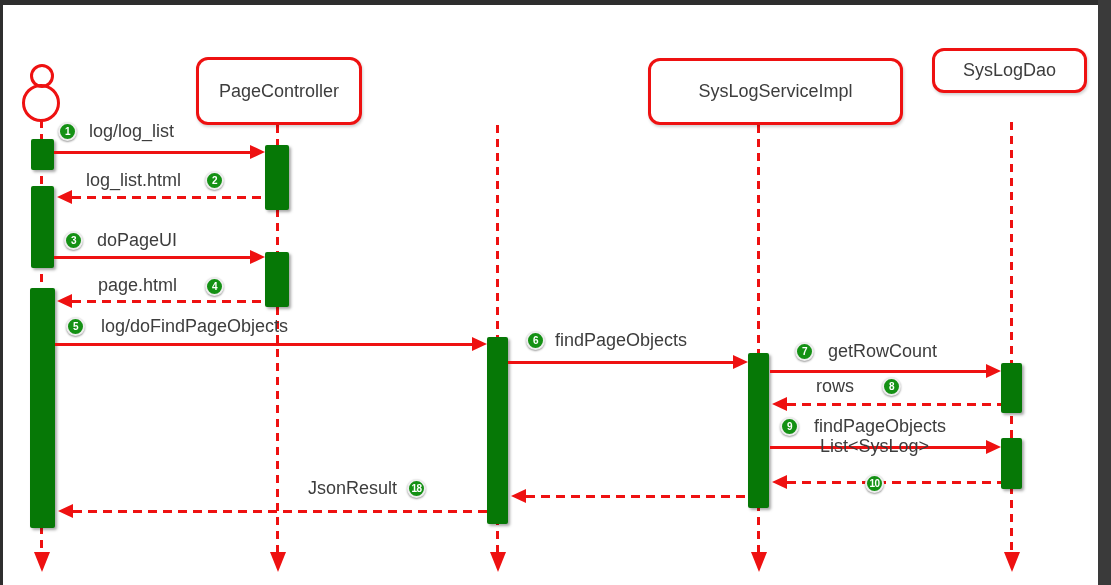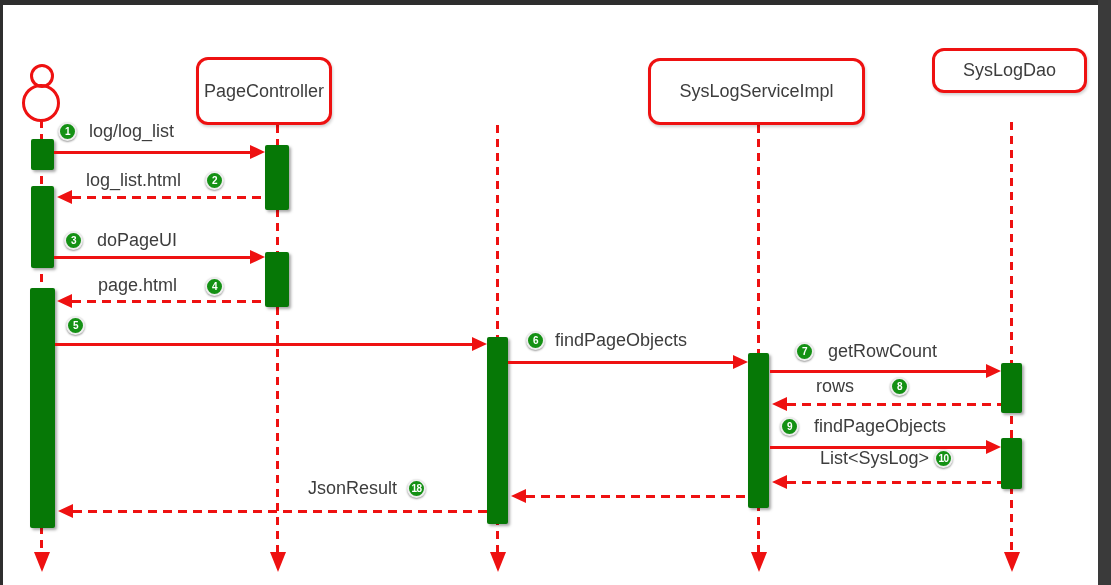--- a/index.html
+++ b/index.html
@@ -63,24 +63,24 @@
 
 <div id="stage">
 
   <div class="frame-top"></div>
   <div class="frame-left"></div>
   <div class="frame-right"></div>
 
   <div class="circ" style="left:30px;top:64px;width:24px;height:24px;"></div>
   <div class="circ" style="left:22px;top:84px;width:38px;height:38px;"></div>
 
-  <div class="pbox" style="left:196px;top:57px;width:136px;height:68px;">
+  <div class="pbox" style="left:196px;top:57px;width:166px;height:68px;">
     <span>PageController</span>
   </div>
-  <div class="pbox" style="left:648px;top:58px;width:217px;height:67px;">
+  <div class="pbox" style="left:648px;top:58px;width:255px;height:67px;">
     <span>SysLogServiceImpl</span>
   </div>
   <div class="pbox" style="left:932px;top:48px;width:155px;height:45px;">
     <span>SysLogDao</span>
   </div>
 
   <div class="lifeline" style="left:40px;top:120px;height:432px;"></div>
   <div class="lifeline" style="left:276px;top:125px;height:427px;"></div>
   <div class="lifeline" style="left:496px;top:125px;height:427px;"></div>
   <div class="lifeline" style="left:757px;top:125px;height:427px;"></div>
@@ -126,38 +126,39 @@
   <div class="msg-label" style="left:64px;top:230px;gap:14px;">
     <span class="badge">3</span>
     <span>doPageUI</span>
   </div>
   <div class="msg-label" style="left:98px;top:275px;gap:28px;align-items:flex-end;">
     <span>page.html</span>
     <span class="badge">4</span>
   </div>
   <div class="msg-label" style="left:66px;top:316px;gap:16px;">
     <span class="badge">5</span>
+    <span>log/doFindPageObjects</span>
   </div>
   <div class="msg-label" style="left:526px;top:330px;gap:10px;">
     <span class="badge">6</span>
     <span>findPageObjects</span>
   </div>
   <div class="msg-label" style="left:795px;top:341px;gap:14px;">
     <span class="badge">7</span>
     <span>getRowCount</span>
   </div>
-  <div class="msg-label" style="left:816px;top:376px;gap:36px;">
+  <div class="msg-label" style="left:816px;top:376px;gap:28px;">
     <span>rows</span>
     <span class="badge">8</span>
   </div>
   <div class="msg-label" style="left:780px;top:416px;gap:15px;">
     <span class="badge">9</span>
     <span>findPageObjects</span>
   </div>
-  <div class="msg-label" style="left:820px;top:448px;gap:5px;">
+  <div class="msg-label" style="left:820px;top:436px;gap:17px;flex-direction:column;">
     <span>List&lt;SysLog&gt;</span>
     <span class="badge">10</span>
   </div>
   <div class="msg-label" style="left:308px;top:478px;gap:10px;align-items:center;">
     <span>JsonResult</span>
     <span class="badge">18</span>
   </div>
 
 </div>
 

